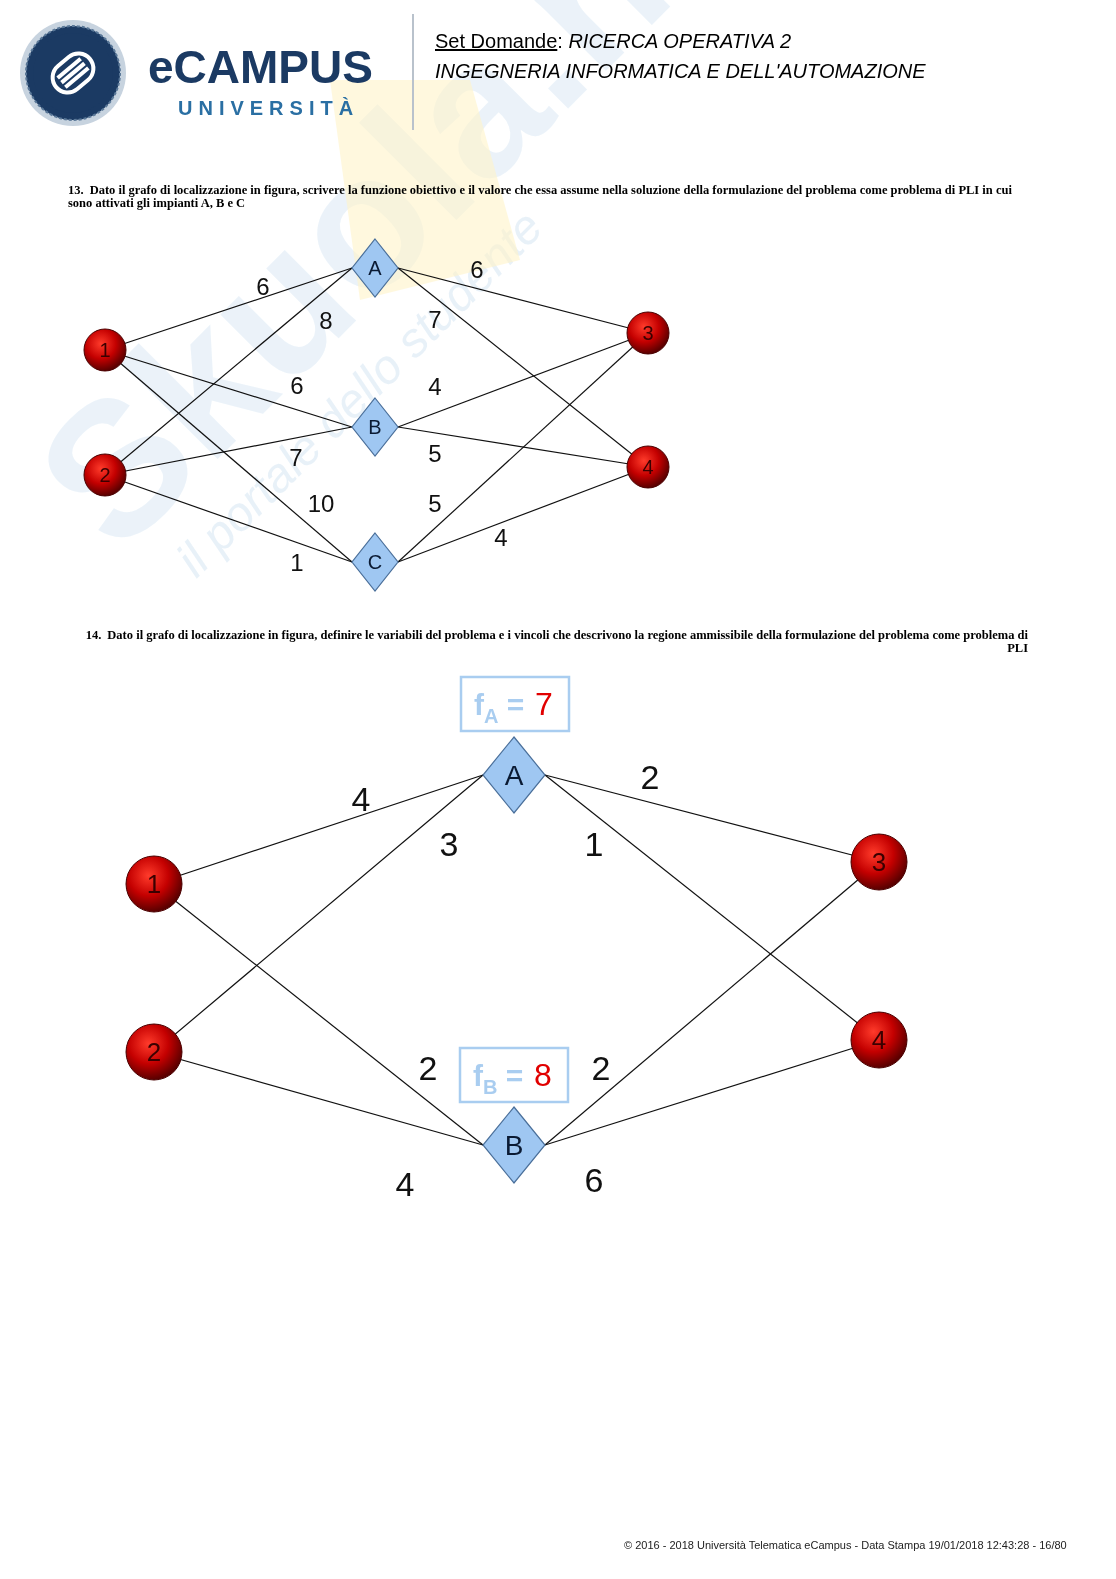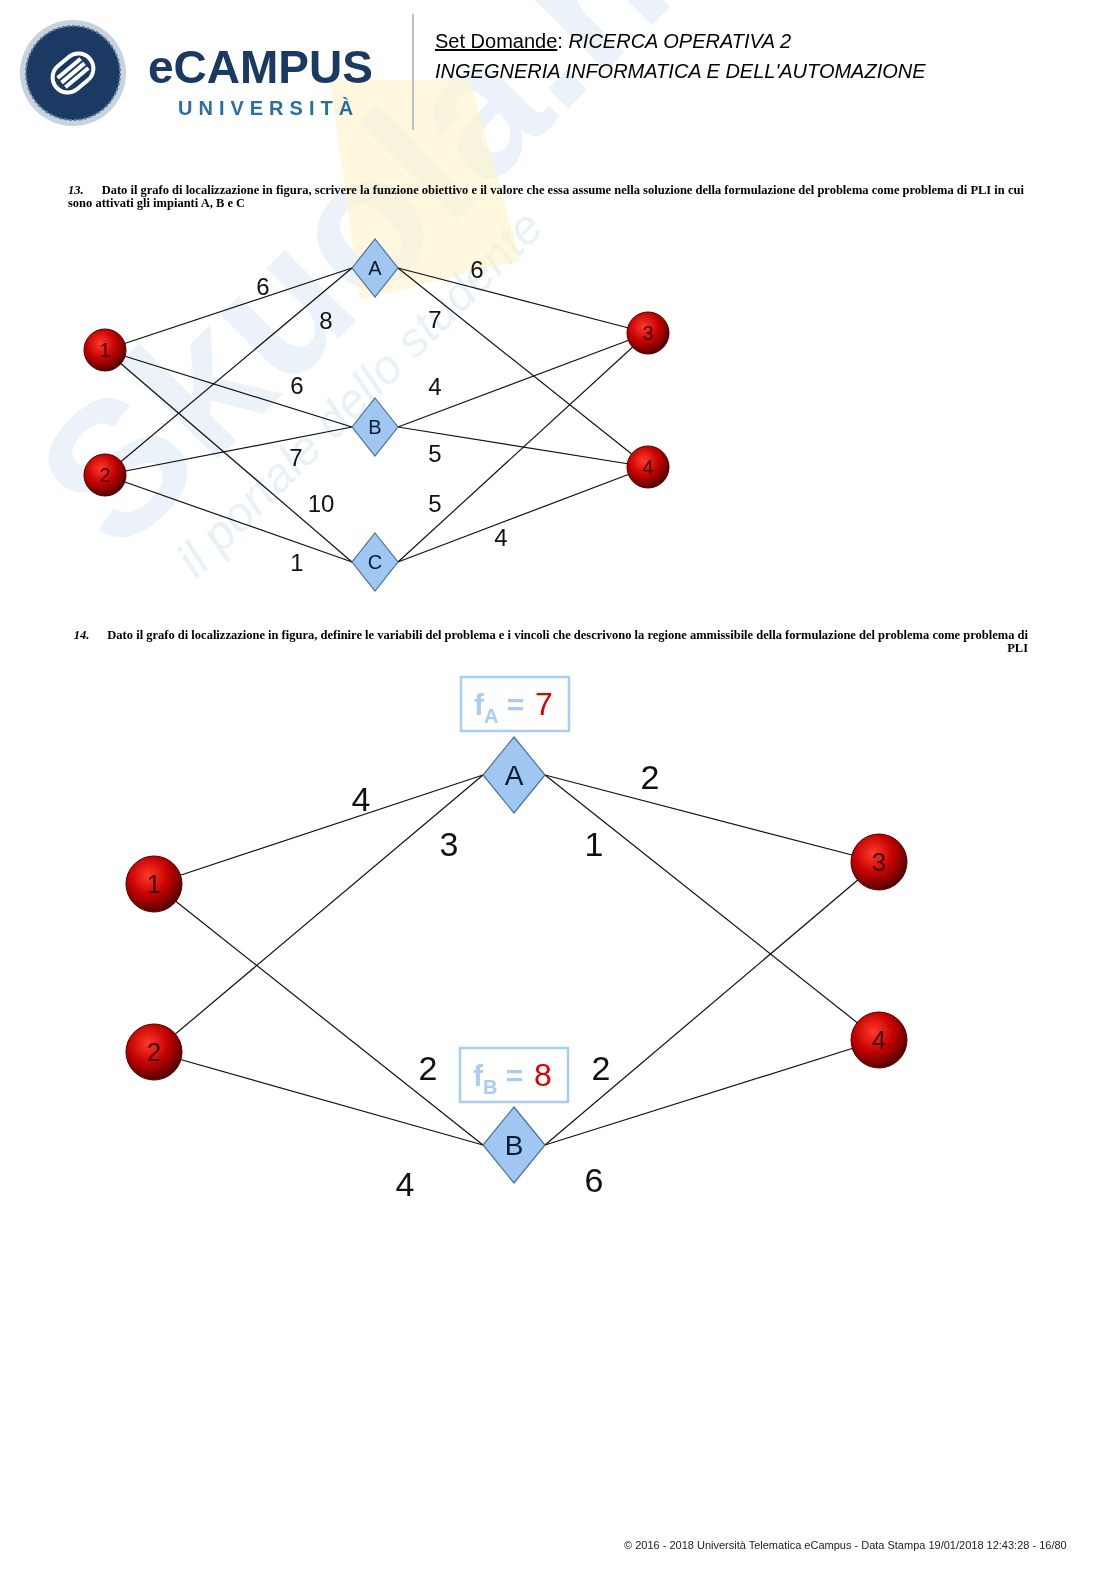--- a/index.html
+++ b/index.html
@@ -10,21 +10,21 @@
     .header { position: absolute; left: 0; top: 0; width: 1116px; height: 140px; z-index: 2; }
     .logo-seal { position: absolute; left: 18px; top: 18px; width: 110px; height: 110px; }
     .logo-word { position: absolute; left: 148px; top: 44px; font-family: "Liberation Sans", sans-serif; font-weight: bold; font-size: 46px; color: #1b3a63; letter-spacing: 0px; line-height: 1; }
     .logo-sub { position: absolute; left: 178px; top: 98px; font-family: "Liberation Sans", sans-serif; font-weight: bold; font-size: 20px; color: #2a6fa3; letter-spacing: 6px; line-height: 1; }
     .header-divider { position: absolute; left: 412px; top: 14px; width: 2px; height: 116px; background: #b9c2cc; }
     .header-lines { position: absolute; left: 435px; top: 26px; font-size: 20px; line-height: 30px; }
     .header-lines .u { text-decoration: underline; }
     .header-lines .i { font-style: italic; }
 
     .question { position: absolute; left: 68px; width: 960px; font-family: "Liberation Serif", serif; font-weight: bold; font-size: 12.5px; line-height: 13px; z-index: 2; }
-    .question .num { margin-right: 18px; font-style: italic; }
+    .question .num { margin-right: 6px; }
 
     .graph { position: absolute; z-index: 2; overflow: visible; }
     .edge { stroke: #111; stroke-width: 1.2; }
     .elabel { font-family: "Liberation Sans", sans-serif; fill: #111; }
     .diamond { fill: #9fc7f2; stroke: #4a6f9a; stroke-width: 1.2; }
     .dlabel { font-family: "Liberation Sans", sans-serif; fill: #0a1a33; }
     .nlabel { font-family: "Liberation Sans", sans-serif; fill: #3a0000; }
     .fbox { fill: #ffffff; stroke: #a9cdf0; stroke-width: 2.5; }
     .ftext { font-family: "Liberation Sans", sans-serif; font-weight: bold; fill: #a9cdf0; }
     .fval { font-family: "Liberation Sans", sans-serif; fill: #e10000; }

